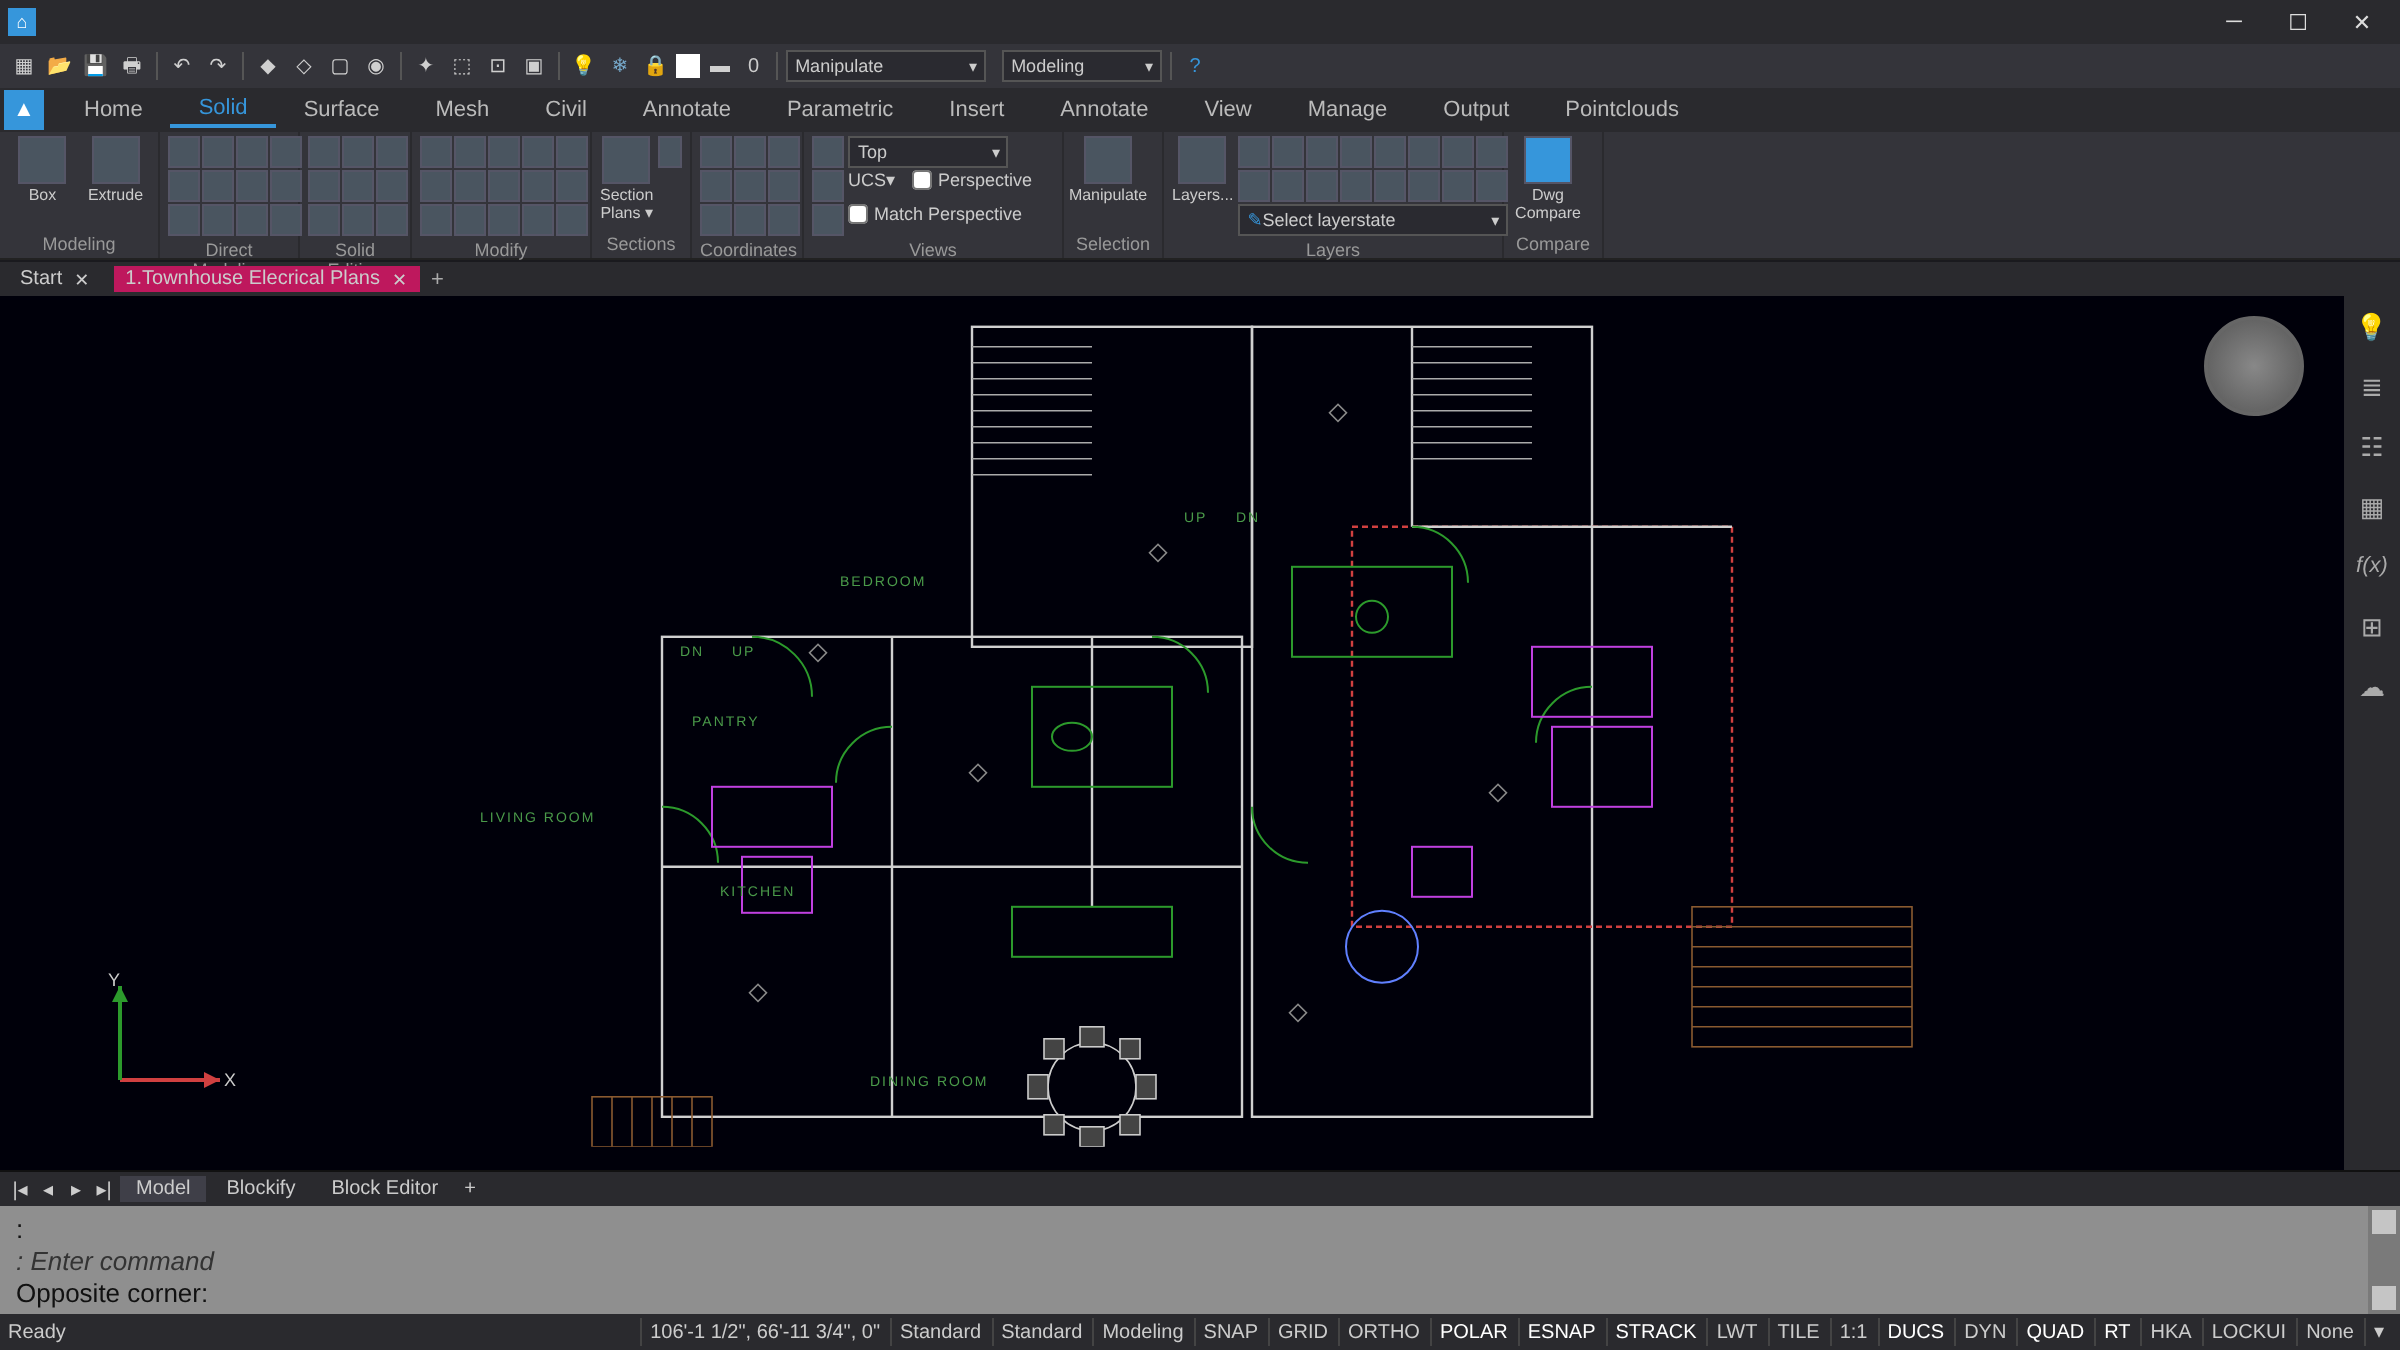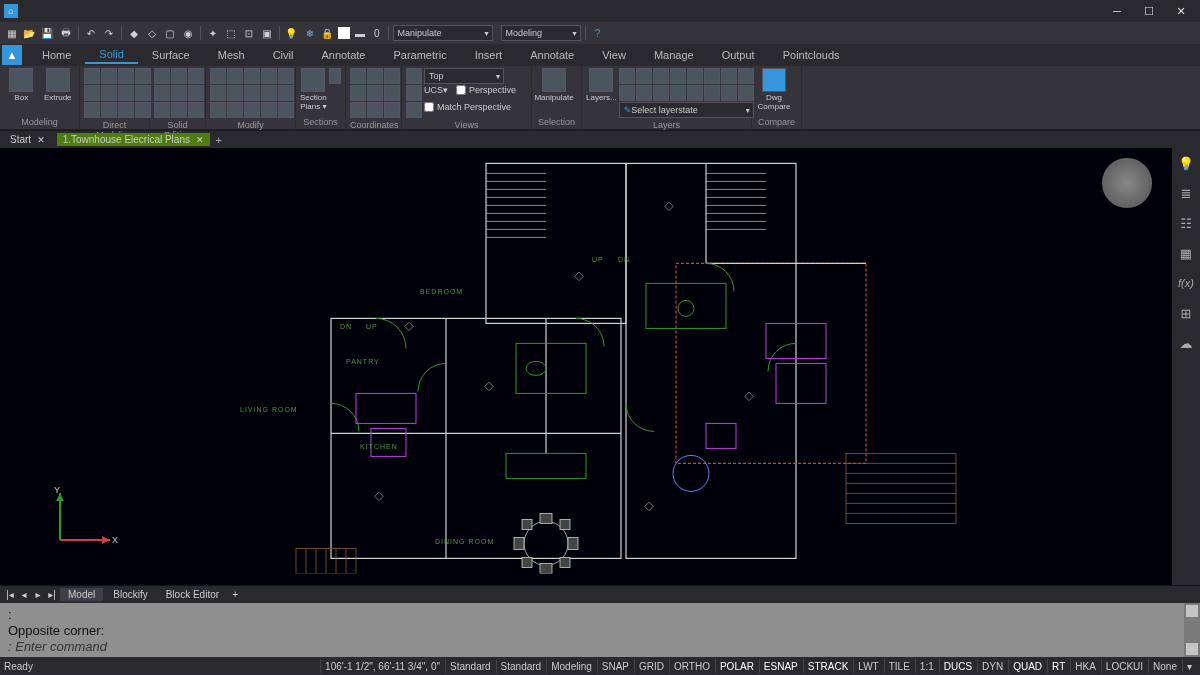--- a/index.html
+++ b/index.html
@@ -22,21 +22,21 @@
 .panel .plabel { font-size:9px; color:#999; text-align:center; padding-top:2px; }
 .bigtool { display:flex; flex-direction:column; align-items:center; width:36px; gap:1px; cursor:pointer; }
 .bigtool .ticon { width:24px; height:24px; background:#4a5560; border:1px solid #556; }
 .bigtool .tlabel { font-size:8px; color:#ccc; line-height:9px; text-align:center; }
 .smico { width:16px; height:16px; background:#4a5560; border:1px solid #556; cursor:pointer; }
 .grid3 { display:grid; grid-template-columns:repeat(var(--c,3),16px); grid-auto-rows:16px; gap:1px; }
 .dropdown { height:16px; background:#2a2a30; border:1px solid #555; color:#ccc; font-size:9px; padding:0 14px 0 4px; display:flex; align-items:center; min-width:80px; position:relative; cursor:pointer; }
 .dropdown::after { content:"▾"; position:absolute; right:3px; font-size:8px; }
 .doctabs { height:18px; background:#2a2a2e; display:flex; align-items:center; padding:0 4px; gap:6px; border-top:1px solid #1a1a1e; }
 .doctab { font-size:10px; color:#ccc; padding:1px 6px; display:flex; align-items:center; gap:6px; cursor:pointer; }
-.doctab.active { background:#4d7c0f; }
+.doctab.active { background:#be185d; }
 .doctab .x { font-size:9px; }
 .doctabs .plus { font-size:11px; color:#aaa; cursor:pointer; }
 .canvas { position:absolute; left:0; right:28px; top:148px; bottom:90px; background:#00000a; overflow:hidden; }
 .rsidebar { position:absolute; right:0; top:148px; bottom:90px; width:28px; background:#2a2a2e; display:flex; flex-direction:column; align-items:center; gap:12px; padding-top:6px; }
 .rsidebar .rico { width:18px; height:18px; color:#aaa; display:flex; align-items:center; justify-content:center; font-size:13px; cursor:pointer; }
 .bottomtabs { position:absolute; left:0; right:0; bottom:72px; height:18px; background:#2a2a2e; display:flex; align-items:center; padding:0 4px; font-size:10px; color:#ccc; gap:2px; border-top:1px solid #111; }
 .bottomtabs .nav { width:12px; text-align:center; cursor:pointer; }
 .bottomtabs .ltab { padding:1px 8px; cursor:pointer; }
 .bottomtabs .ltab.active { background:#3f3f48; }
 .cmdwin { position:absolute; left:0; right:0; bottom:18px; height:54px; background:#8f8f8f; color:#111; font-family:"Consolas",monospace; font-size:13px; padding:2px 8px; display:flex; flex-direction:column; justify-content:flex-end; }
@@ -456,22 +456,22 @@
   <div class="nav">▸</div>
   <div class="nav">▸|</div>
   <div class="ltab active" data-bind="layouts.model">Model</div>
   <div class="ltab" data-bind="layouts.blockify">Blockify</div>
   <div class="ltab" data-bind="layouts.blockeditor">Block Editor</div>
   <div class="nav">+</div>
 </div>
 
 <div class="cmdwin">
   <div class="line" data-bind="cmd.line1">:</div>
+  <div class="line prompt" data-bind="cmd.prompt">: Enter command</div>
   <div class="line" data-bind="cmd.line2">Opposite corner:</div>
-  <div class="line prompt" data-bind="cmd.prompt">: Enter command</div>
   <div class="scrollv">
       <div class="thumb"></div>
       <div class="thumb thumb2"></div>
     </div>
 </div>
 
 <div class="statusbar">
   <div class="left" data-bind="status.ready">Ready</div>
   <div class="right">
     <div class="seg" data-bind="status.coords">106'-1 1/2", 66'-11 3/4", 0"</div>

